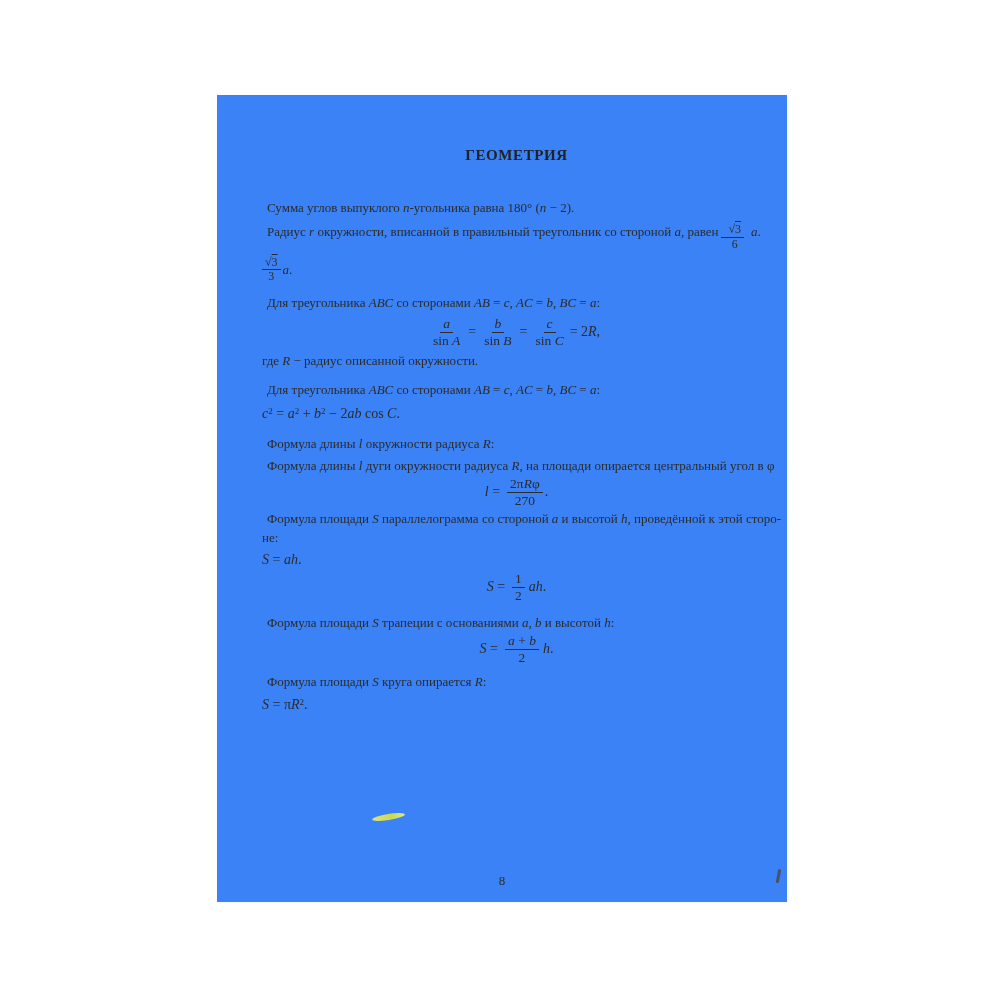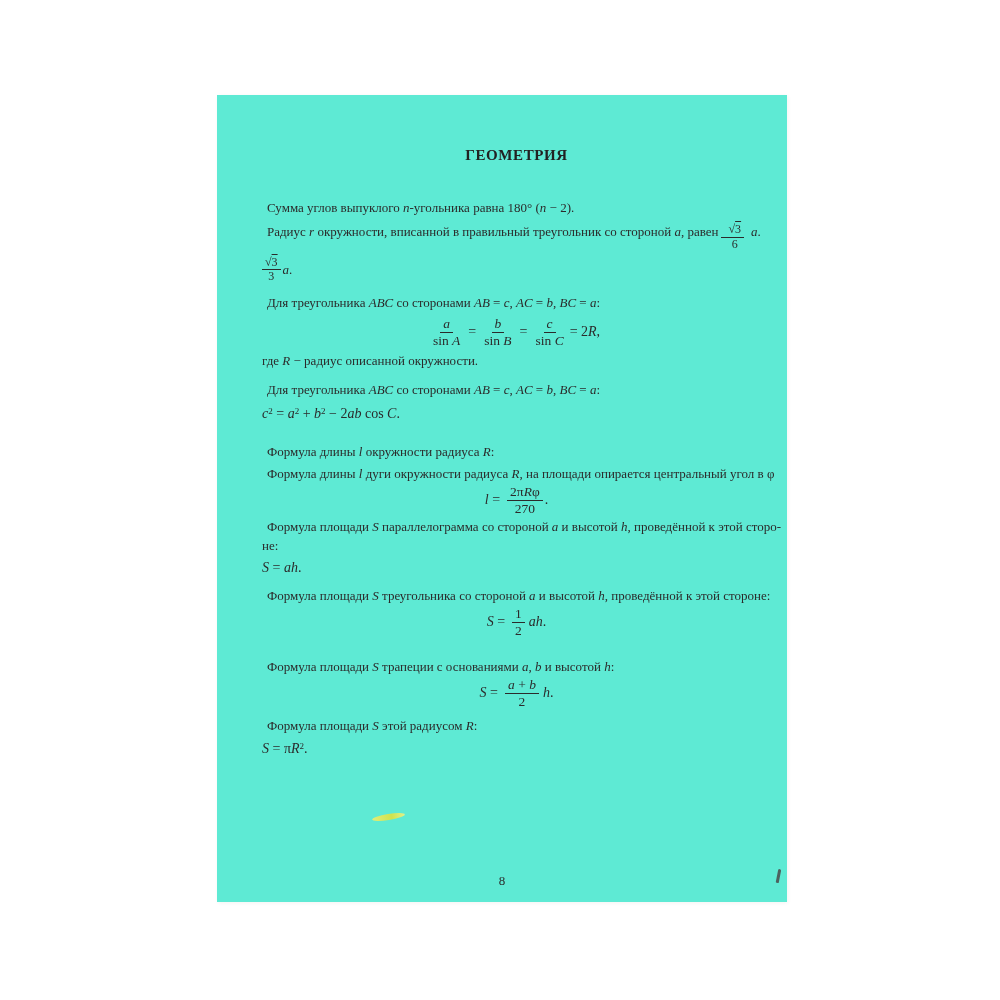--- a/index.html
+++ b/index.html
@@ -3,21 +3,21 @@
 <meta charset="utf-8">
 <style>
   html,body { margin:0; padding:0; }
   body {
     width:1000px; height:1000px; background:#ffffff;
     font-family:"Liberation Serif","DejaVu Serif",serif;
     color:#2b2b2b; position:relative; overflow:hidden;
   }
   .page {
     position:absolute; left:217px; top:95px; width:570px; height:807px;
-    background:#5eead4;
+    background:#3b82f6;
     box-shadow:1px 1px 4px rgba(0,0,0,0.05);
   }
   .content {
     position:absolute; left:0; top:0; right:0;
     padding:52px 16px 0 45px;
   }
   .title {
     font-size:15px; font-weight:bold; letter-spacing:0.6px;
     text-align:center; margin:0; color:#222;
   }
@@ -107,21 +107,21 @@
         </span>
       <span class="f-tail"><span>= 2</span><span class="run-i">R</span><span>,</span></span>
     </div>
 
     <p class="para one-line" style="margin-top:4px"><span>где </span><span class="run-i">R</span><span> − радиус описанной окружности.</span></p>
 
     <p class="para one-line indent" style="margin-top:12px"><span>Для треугольника </span><span class="run-i">ABC</span><span> со сторонами </span><span class="run-i">AB</span><span> = </span><span class="run-i">c</span><span>, </span><span class="run-i">AC</span><span> = </span><span class="run-i">b</span><span>, </span><span class="run-i">BC</span><span> = </span><span class="run-i">a</span><span>:</span></p>
 
     <div class="formula center" style="margin-top:4px"><span class="run-i">c</span><span class="run-sup">2</span><span> = </span><span class="run-i">a</span><span class="run-sup">2</span><span> + </span><span class="run-i">b</span><span class="run-sup">2</span><span> − 2</span><span class="run-i">ab</span><span> cos </span><span class="run-i">C</span><span>.</span></div>
 
-    <p class="para one-line indent" style="margin-top:20px"><span>Формула длины </span><span class="run-i">l</span><span> окружности радиуса </span><span class="run-i">R</span><span>:</span></p>
+    <p class="para one-line indent" style="margin-top:12px"><span>Формула длины </span><span class="run-i">l</span><span> окружности радиуса </span><span class="run-i">R</span><span>:</span></p>
 
 
     <div class="para" style="margin-top:4px">
       <div class="jline indent"><span>Формула длины </span><span class="run-i">l</span><span> дуги окружности радиуса </span><span class="run-i">R</span><span>, на площади опирается центральный угол в φ</span></div>
     </div>
 
     <div class="formula formula-flex" style="margin-top:1px">
       <span class="f-lhs"><span class="run-i">l</span><span> =</span></span>
       <span class="frac">
           <span class="num"><span>2π</span><span class="run-i">R</span><span>φ</span></span>
@@ -130,43 +130,42 @@
       <span class="f-tail-tight"><span>.</span></span>
     </div>
 
     <div class="para" style="margin-top:1px">
       <div class="jline indent"><span>Формула площади </span><span class="run-i">S</span><span> параллелограмма со стороной </span><span class="run-i">a</span><span> и высотой </span><span class="run-i">h</span><span>, проведённой к этой сторо-</span></div>
       <div class="pline"><span>не:</span></div>
     </div>
 
     <div class="formula center" style="margin-top:4px"><span class="run-i">S</span><span> = </span><span class="run-i">ah</span><span>.</span></div>
 
-    <p class="para one-line indent" style="margin-top:10px"><span>Формула площади </span><span class="run-i">S</span><span> треугольника со стороной </span><span class="run-i">a</span><span> и высотой </span><span class="run-i">h</span><span>, проведённой к этой стороне:</span></p>
 
     <div class="formula formula-flex" style="margin-top:2px">
       <span class="f-lhs"><span class="run-i">S</span><span> =</span></span>
       <span class="frac">
           <span class="num">1</span>
           <span class="den">2</span>
         </span>
       <span class="f-tail-tight" style="margin-left:4px"><span class="run-i">ah</span><span>.</span></span>
     </div>
 
-    <p class="para one-line indent" style="margin-top:20px"><span>Формула площади </span><span class="run-i">S</span><span> трапеции с основаниями </span><span class="run-i">a</span><span>, </span><span class="run-i">b</span><span> и высотой </span><span class="run-i">h</span><span>:</span></p>
+    <p class="para one-line indent" style="margin-top:11px"><span>Формула площади </span><span class="run-i">S</span><span> трапеции с основаниями </span><span class="run-i">a</span><span>, </span><span class="run-i">b</span><span> и высотой </span><span class="run-i">h</span><span>:</span></p>
 
     <div class="formula formula-flex" style="margin-top:2px">
       <span class="f-lhs"><span class="run-i">S</span><span> =</span></span>
       <span class="frac">
           <span class="num"><span class="run-i">a</span><span> + </span><span class="run-i">b</span></span>
           <span class="den">2</span>
         </span>
       <span class="f-tail-tight" style="margin-left:4px"><span class="run-i">h</span><span>.</span></span>
     </div>
 
-    <p class="para one-line indent" style="margin-top:8px"><span>Формула площади </span><span class="run-i">S</span><span> этой радиусом </span><span class="run-i">R</span><span>:</span></p>
+    <p class="para one-line indent" style="margin-top:8px"><span>Формула площади </span><span class="run-i">S</span><span> круга опирается </span><span class="run-i">R</span><span>:</span></p>
 
     <div class="formula center" style="margin-top:3px"><span class="run-i">S</span><span> = π</span><span class="run-i">R</span><span class="run-sup">2</span><span>.</span></div>
 
   </div>
 
   <div class="page-number">8</div>
   <div class="smudge"></div>
   <div class="pen-tick"></div>
 </div>
 

